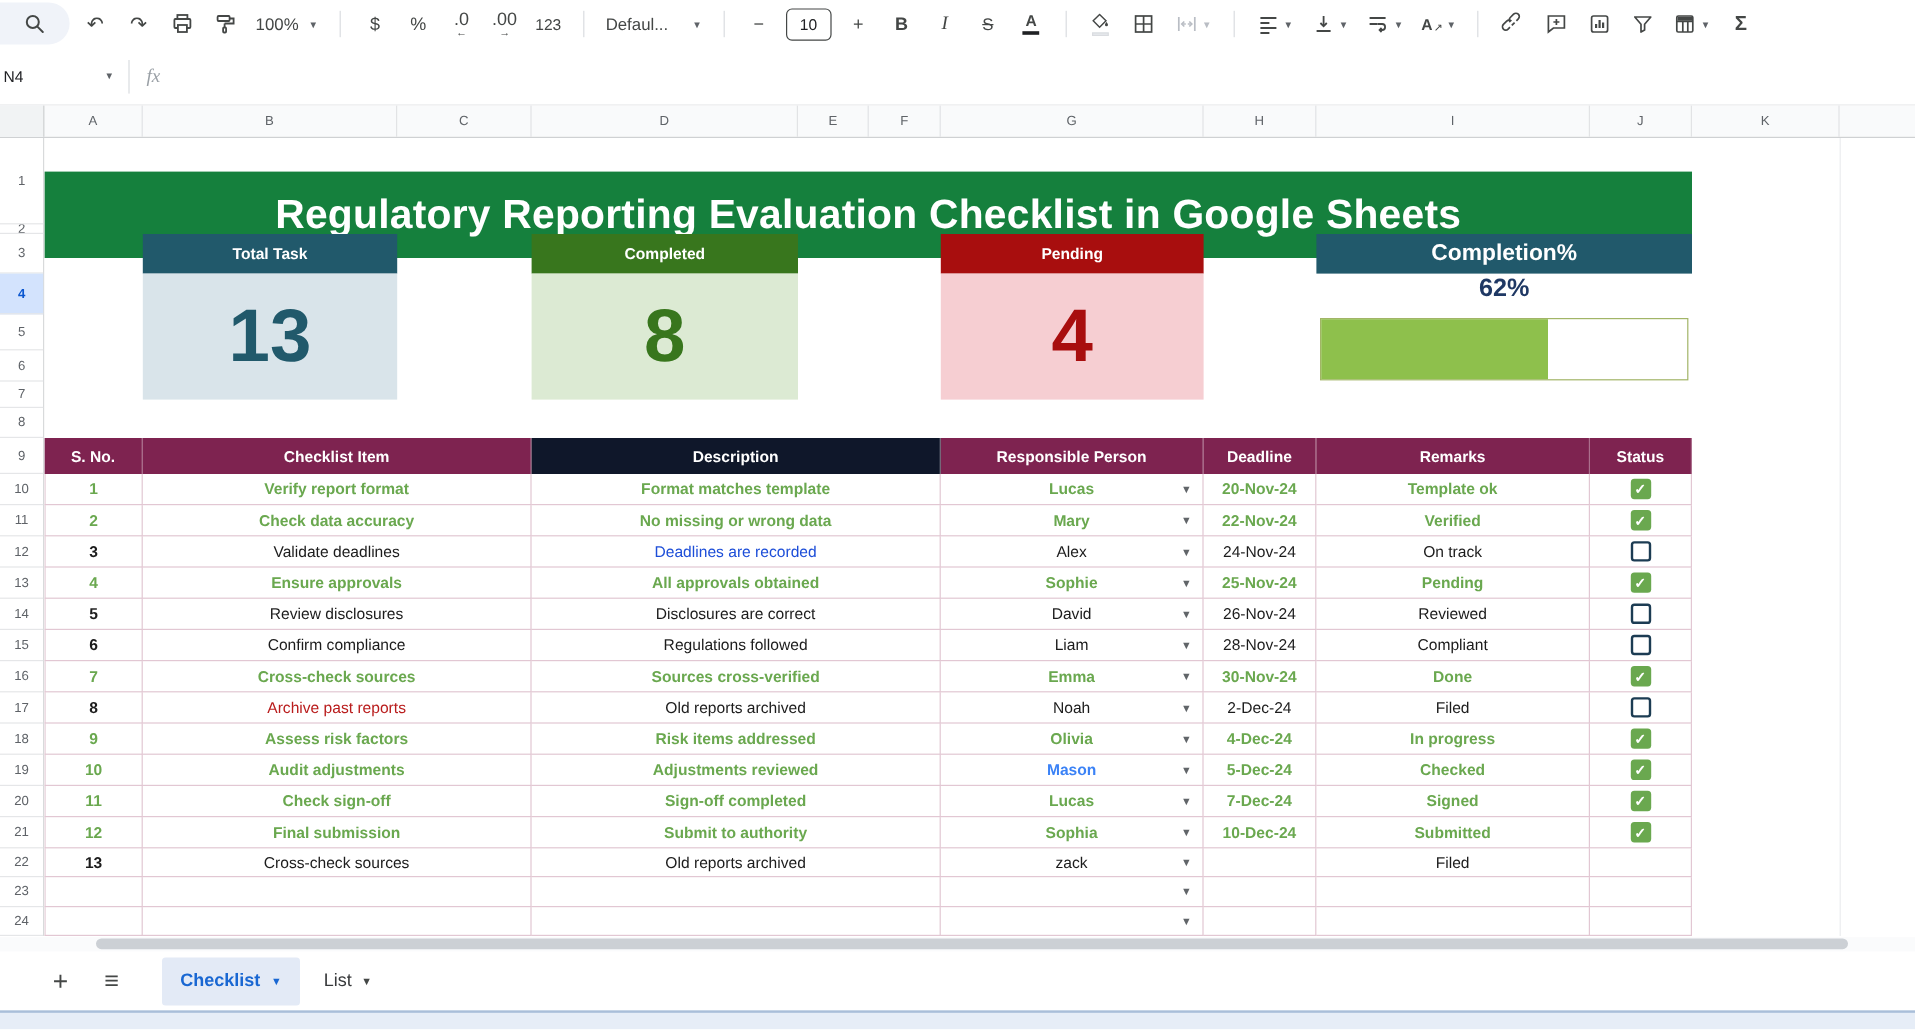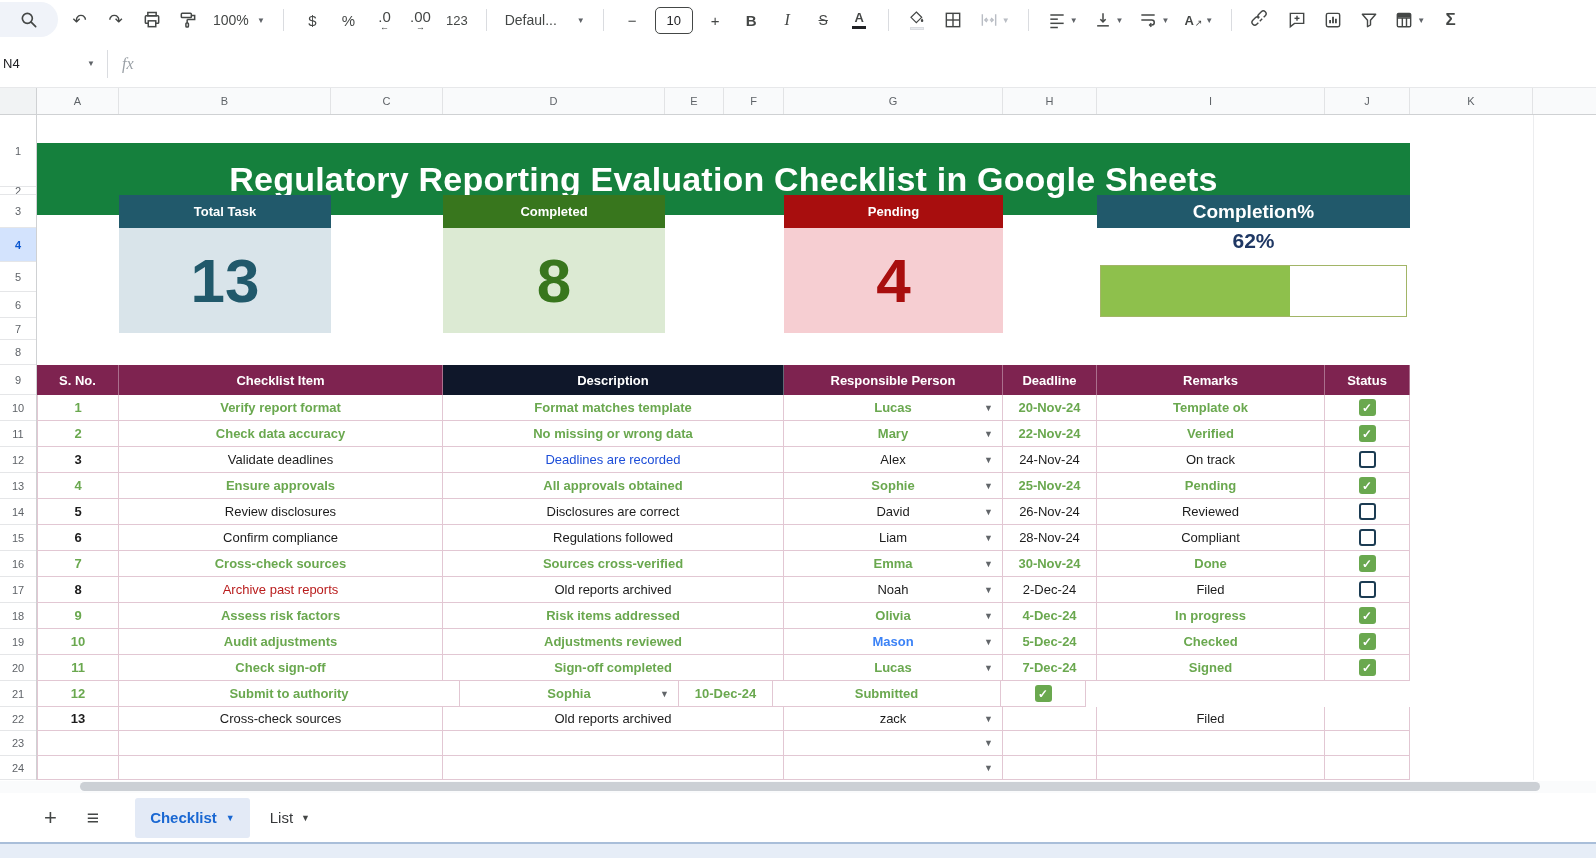--- a/index.html
+++ b/index.html
@@ -619,20 +619,23 @@
           <div class="td" style="width: 85px;">
             <div class="cb c" style="background: rgb(106, 168, 79);">
               <span>✓</span>
             </div>
           </div>
         </div>
         <div class="trow" style="height: 26px;">
           <div class="td" style="width: 82px;">
             <span style="color: rgb(106, 168, 79); font-weight: 700;">12</span>
           </div>
+          <div class="td" style="width: 324px;">
+            <span style="color: rgb(106, 168, 79); font-weight: 600;">Final submission</span>
+          </div>
           <div class="td" style="width: 341px;">
             <span style="color: rgb(106, 168, 79); font-weight: 600;">Submit to authority</span>
           </div>
           <div class="td" style="width: 219px;">
             <span style="color: rgb(106, 168, 79); font-weight: 600;">Sophia</span>
             <span class="dd">▼</span>
           </div>
           <div class="td" style="width: 94px;">
             <span style="color: rgb(106, 168, 79); font-weight: 600;">10-Dec-24</span>
           </div>

